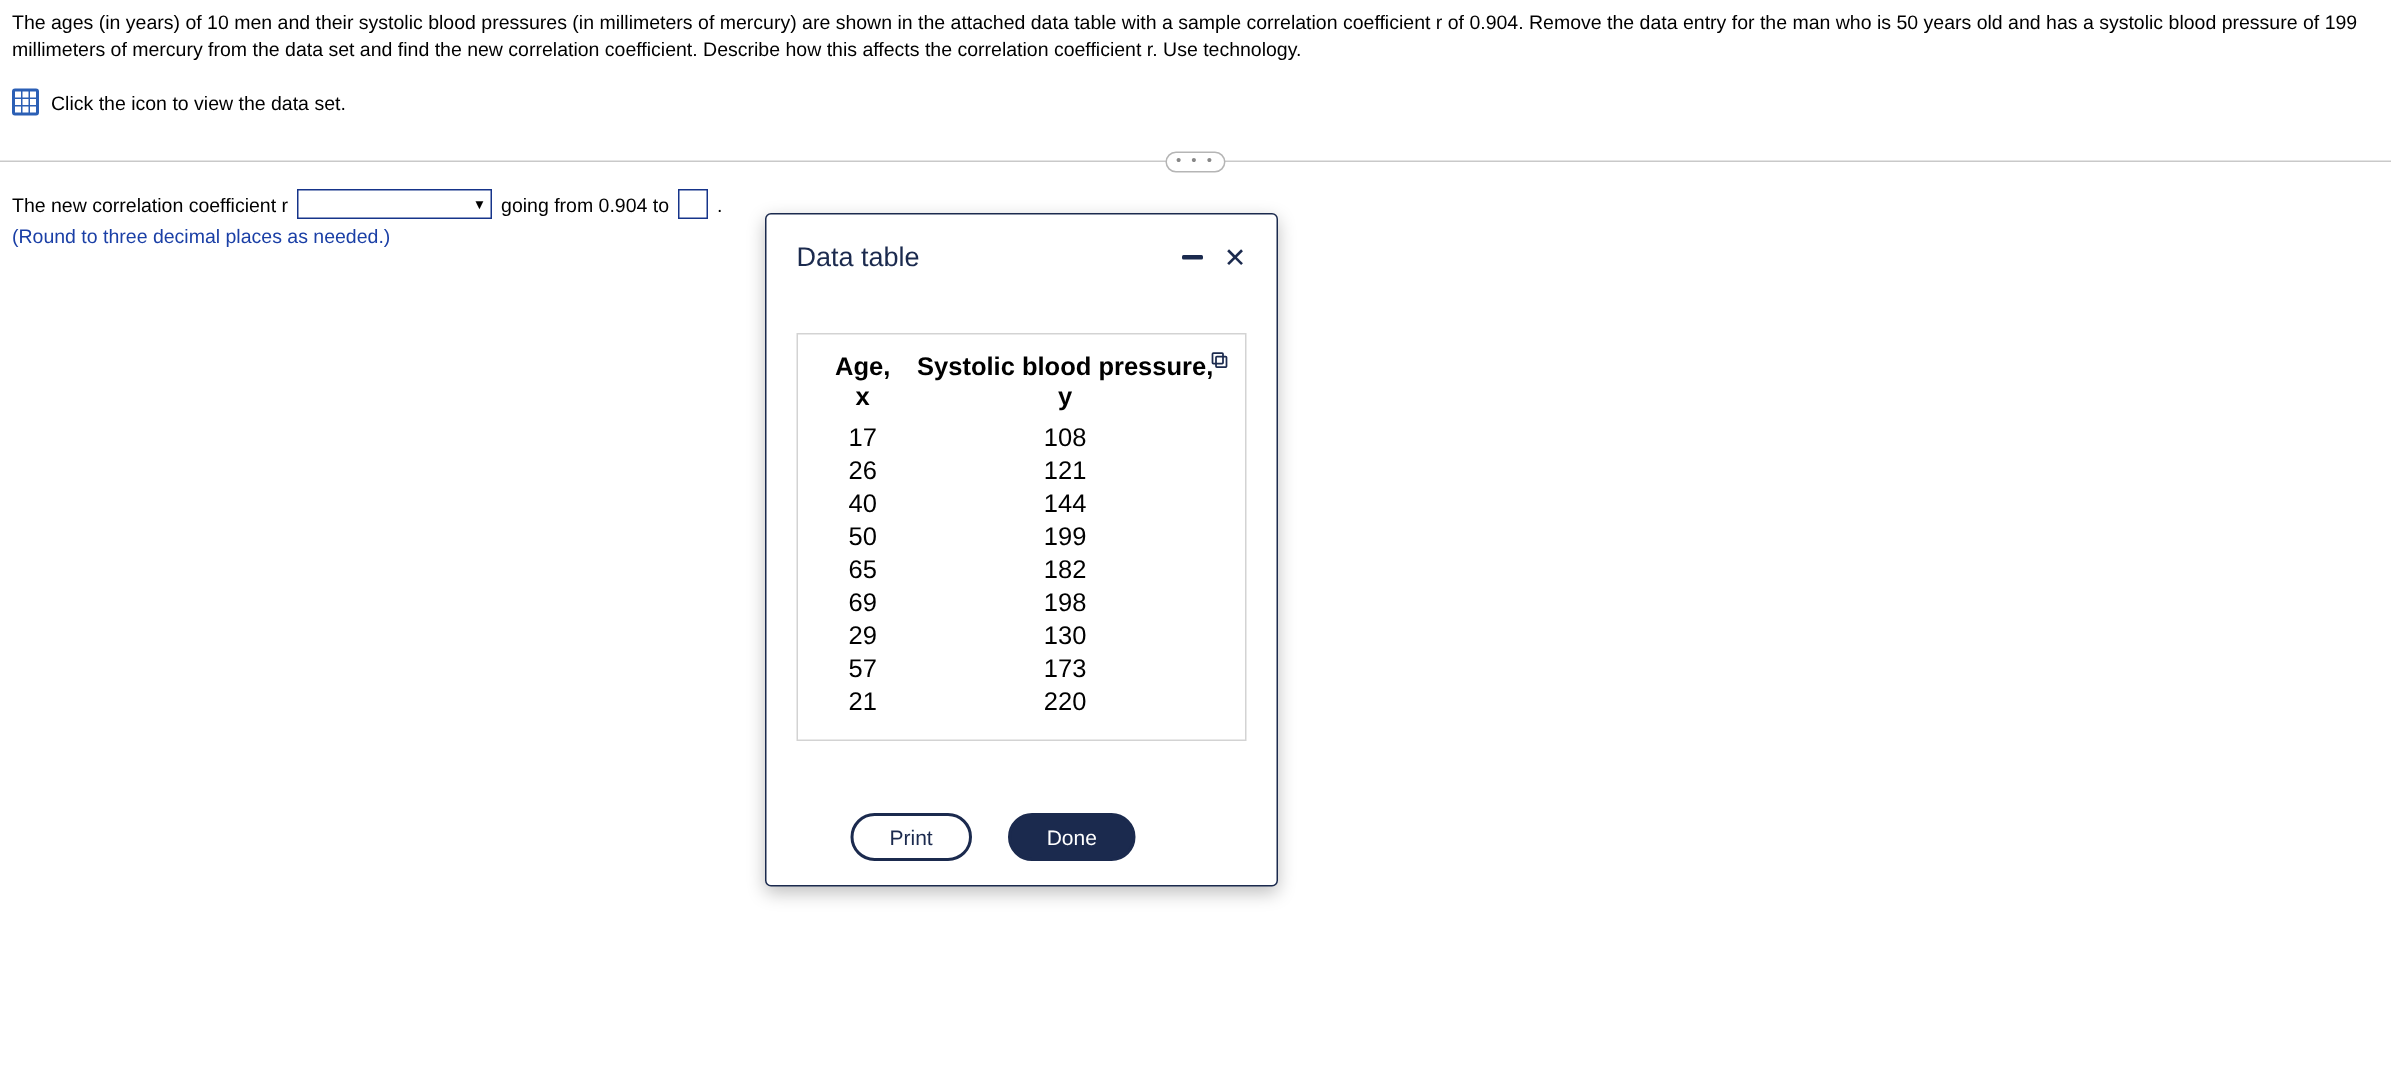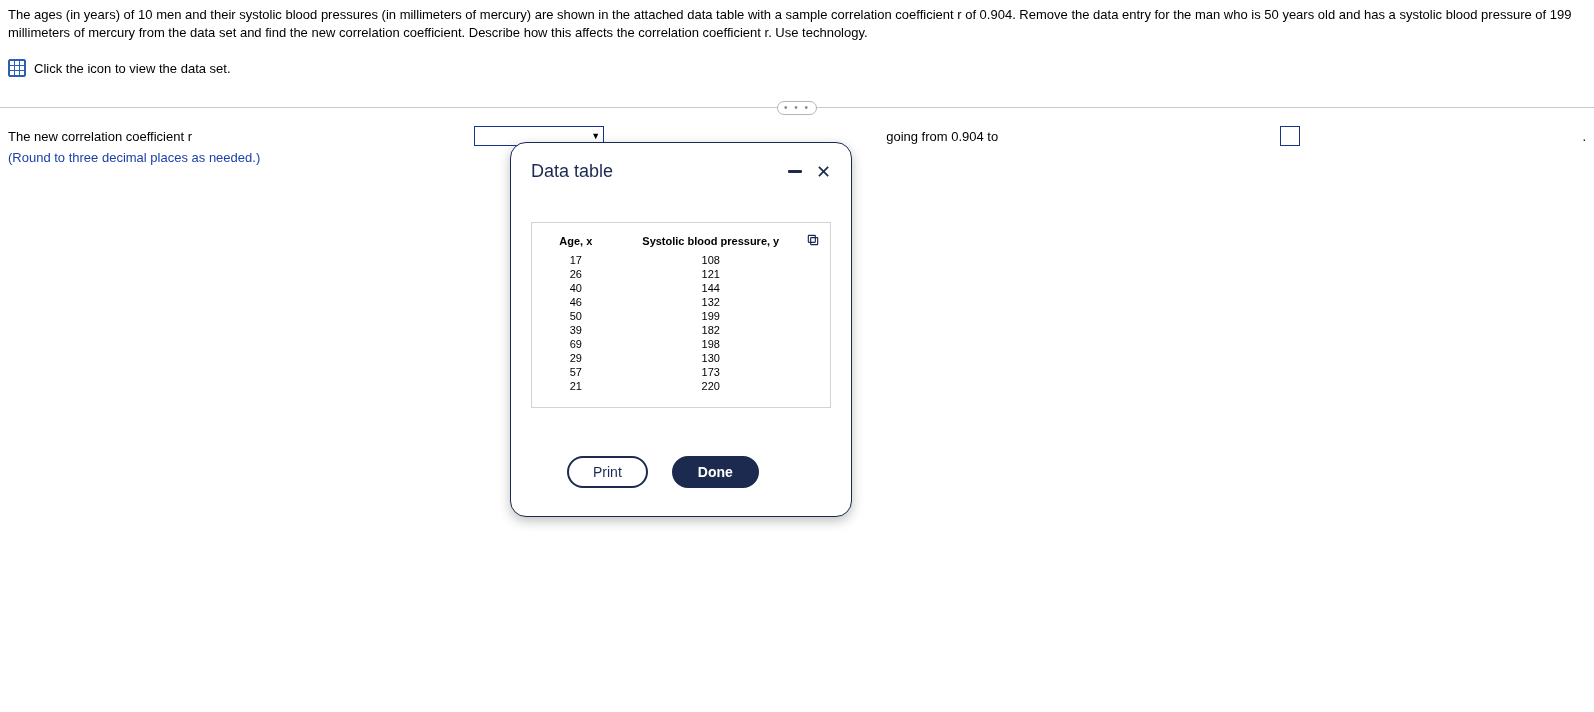--- a/index.html
+++ b/index.html
@@ -61,23 +61,22 @@
       letter-spacing: 2px;
     }
 
     .answer-area {
       padding: 0 8px;
       color: #000;
     }
     .answer-line {
       display: flex;
       align-items: center;
-      gap: 20px;
+      gap: 6px;
       flex-wrap: wrap;
-      justify-content: space-between;
     }
     .dropdown {
       appearance: none;
       -webkit-appearance: none;
       border: 1px solid #16348a;
       background: #fff;
       height: 20px;
       width: 130px;
       padding: 0 18px 0 4px;
       font-size: 12px;
@@ -107,23 +106,23 @@
     }
 
     
     .modal {
       position: absolute;
       left: 510px;
       top: 142px;
       width: 342px;
       background: #fff;
       border: 1px solid #1b2a4e;
-      border-radius: 16px;
+      border-radius: 4px;
       box-shadow: 0 4px 12px rgba(0,0,0,0.25);
-      padding: 18px 20px 28px 20px;
+      padding: 18px 20px 16px 20px;
     }
     .modal-header {
       display: flex;
       align-items: center;
       justify-content: space-between;
     }
     .modal-title {
       font-size: 18px;
       font-weight: 400;
       color: #1b2a4e;
@@ -147,21 +146,21 @@
       position: absolute;
       right: 10px;
       top: 10px;
       width: 14px; height: 14px;
       cursor: pointer;
     }
     .copy-icon svg { width: 100%; height: 100%; }
     table.data {
       width: 100%;
       border-collapse: collapse;
-      font-size: 11px;
+      font-size: 17px;
     }
     table.data th {
       font-weight: 700;
       text-align: center;
       padding: 2px 4px 6px 4px;
       vertical-align: top;
     }
     table.data td {
       text-align: center;
       padding: 1px 4px;
@@ -178,21 +177,20 @@
       padding: 6px 24px;
       border-radius: 999px;
       cursor: pointer;
       border: 2px solid #1b2a4e;
       background: #fff;
       color: #1b2a4e;
     }
     .btn.primary {
       background: #1b2a4e;
       color: #fff;
-      font-weight: bold;
     }
   </style>
 </head>
 <body>
 
 <div class="question-text">The ages (in years) of 10 men and their systolic blood pressures (in millimeters of mercury) are shown in the attached data table with a sample correlation coefficient r of 0.904. Remove the data entry for the man who is 50 years old and has a systolic blood pressure of 199 millimeters of mercury from the data set and find the new correlation coefficient. Describe how this affects the correlation coefficient r. Use technology.</div>
 
 <div class="dataset-link-row">
   <div class="grid-icon">
     <span></span>
@@ -257,29 +255,25 @@
           </tr>
         <tr>
             <td>26</td>
             <td>121</td>
           </tr>
         <tr>
             <td>40</td>
             <td>144</td>
           </tr>
         <tr>
-            <td>46</td>
-            <td>132</td>
-          </tr>
-        <tr>
             <td>50</td>
             <td>199</td>
           </tr>
         <tr>
-            <td>39</td>
+            <td>65</td>
             <td>182</td>
           </tr>
         <tr>
             <td>69</td>
             <td>198</td>
           </tr>
         <tr>
             <td>29</td>
             <td>130</td>
           </tr>

